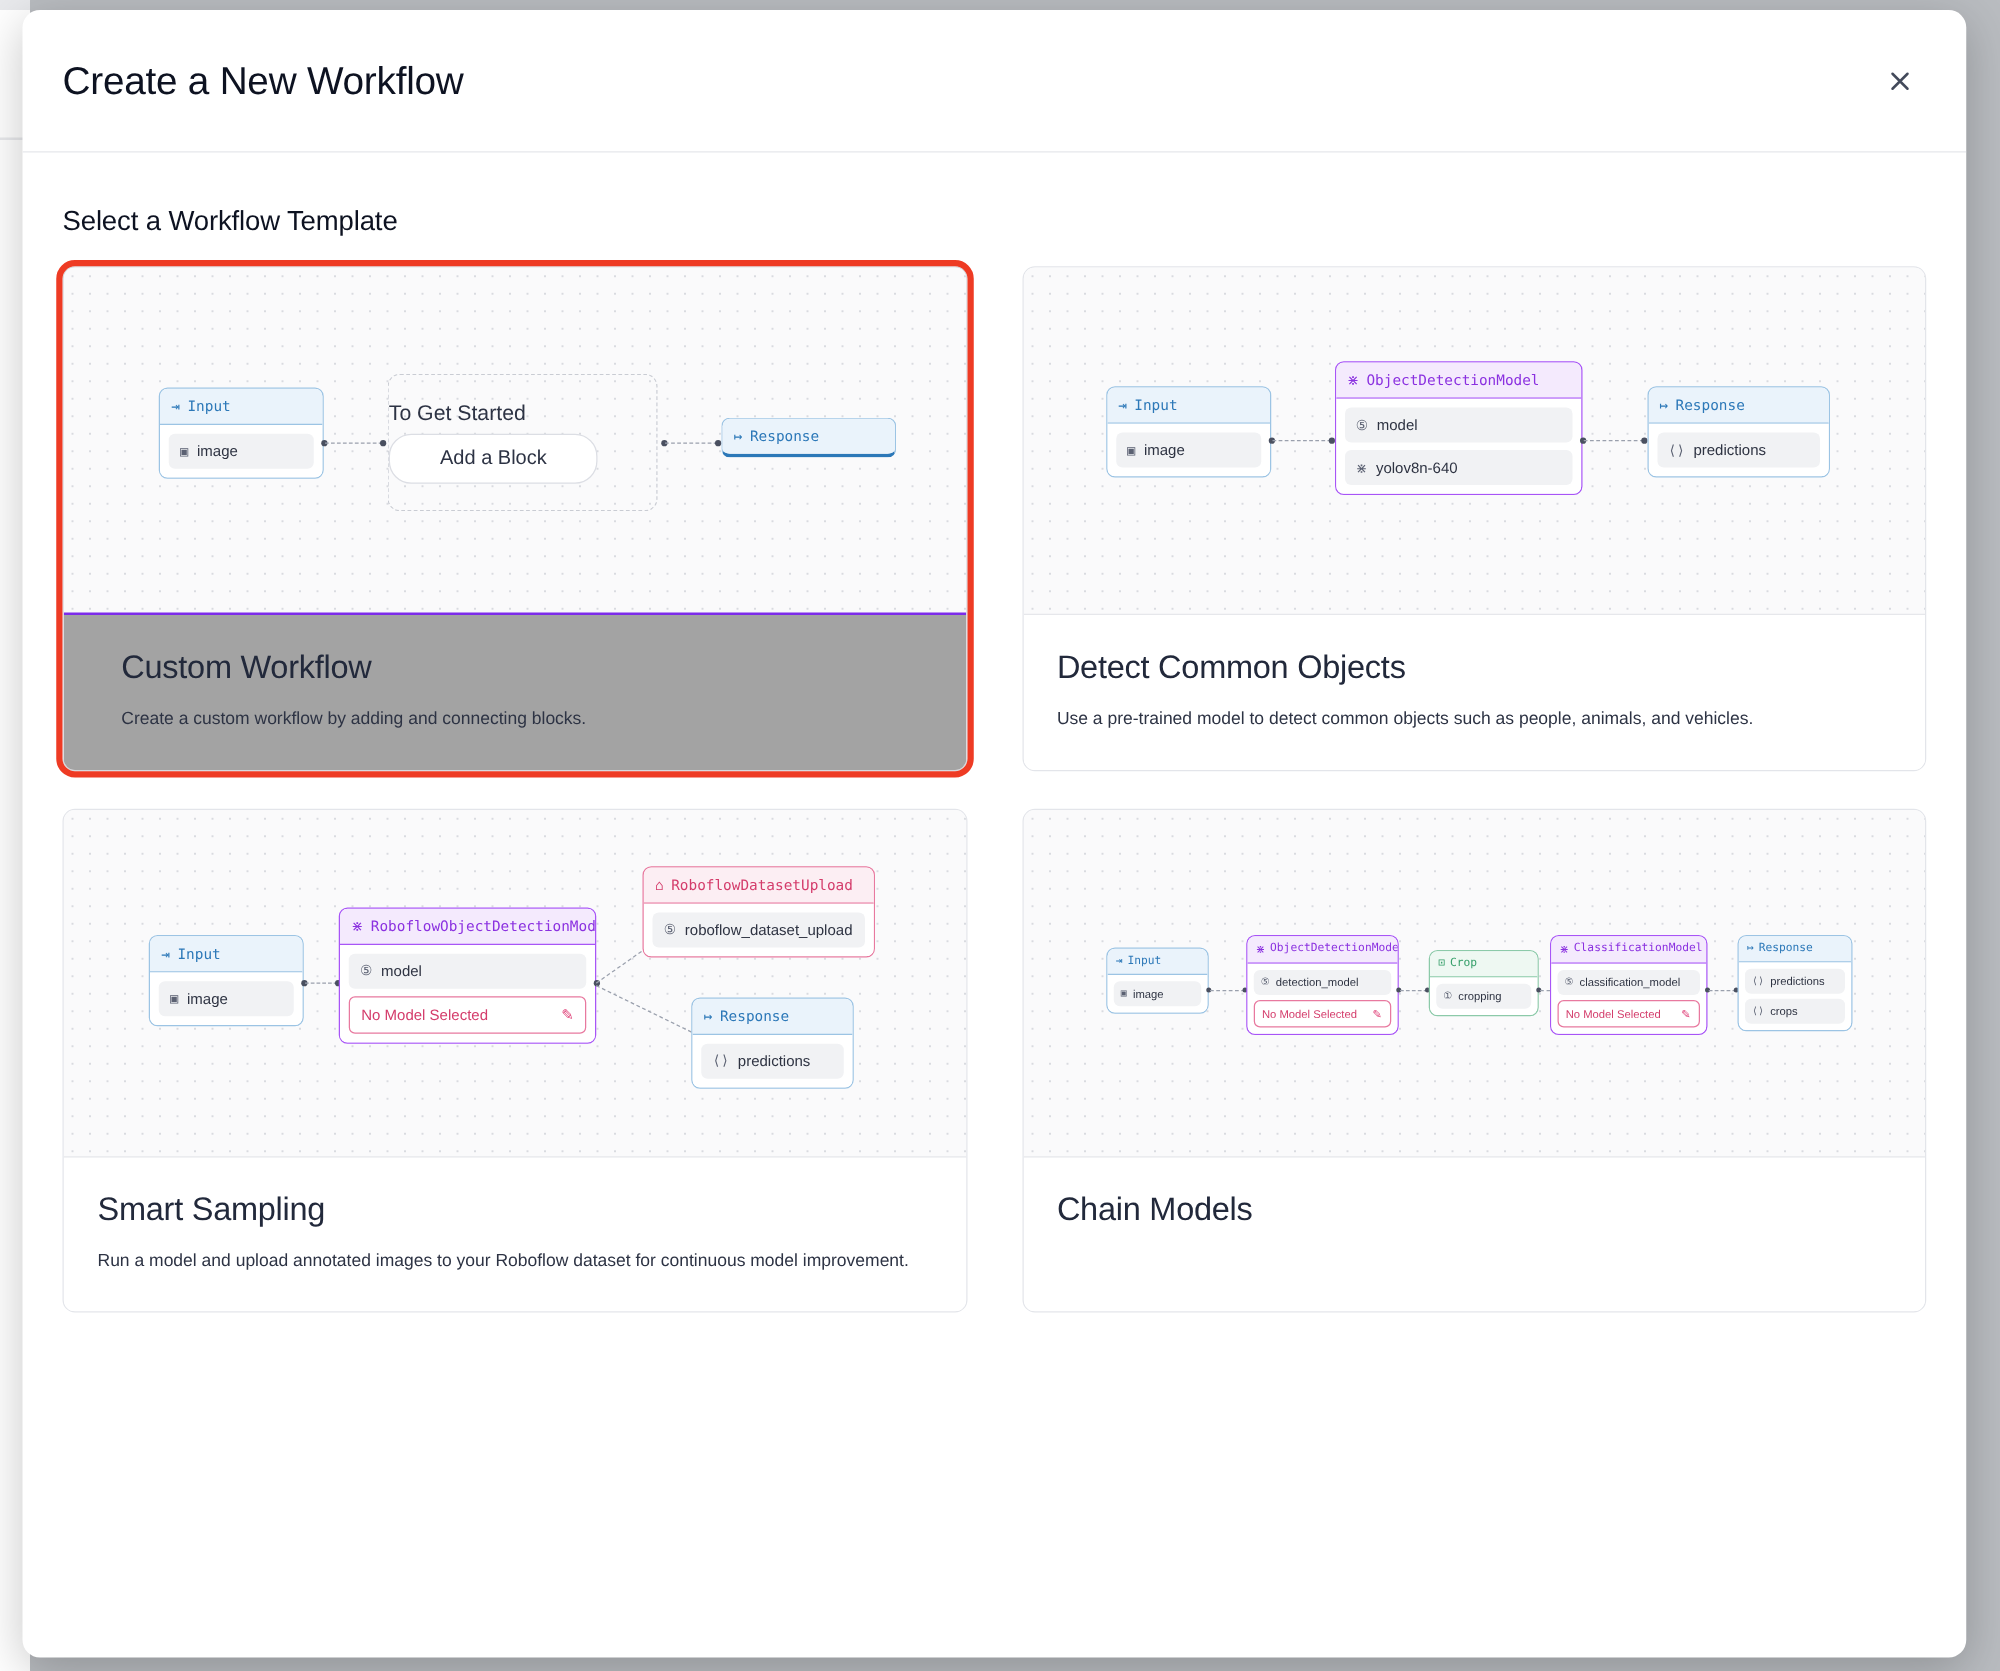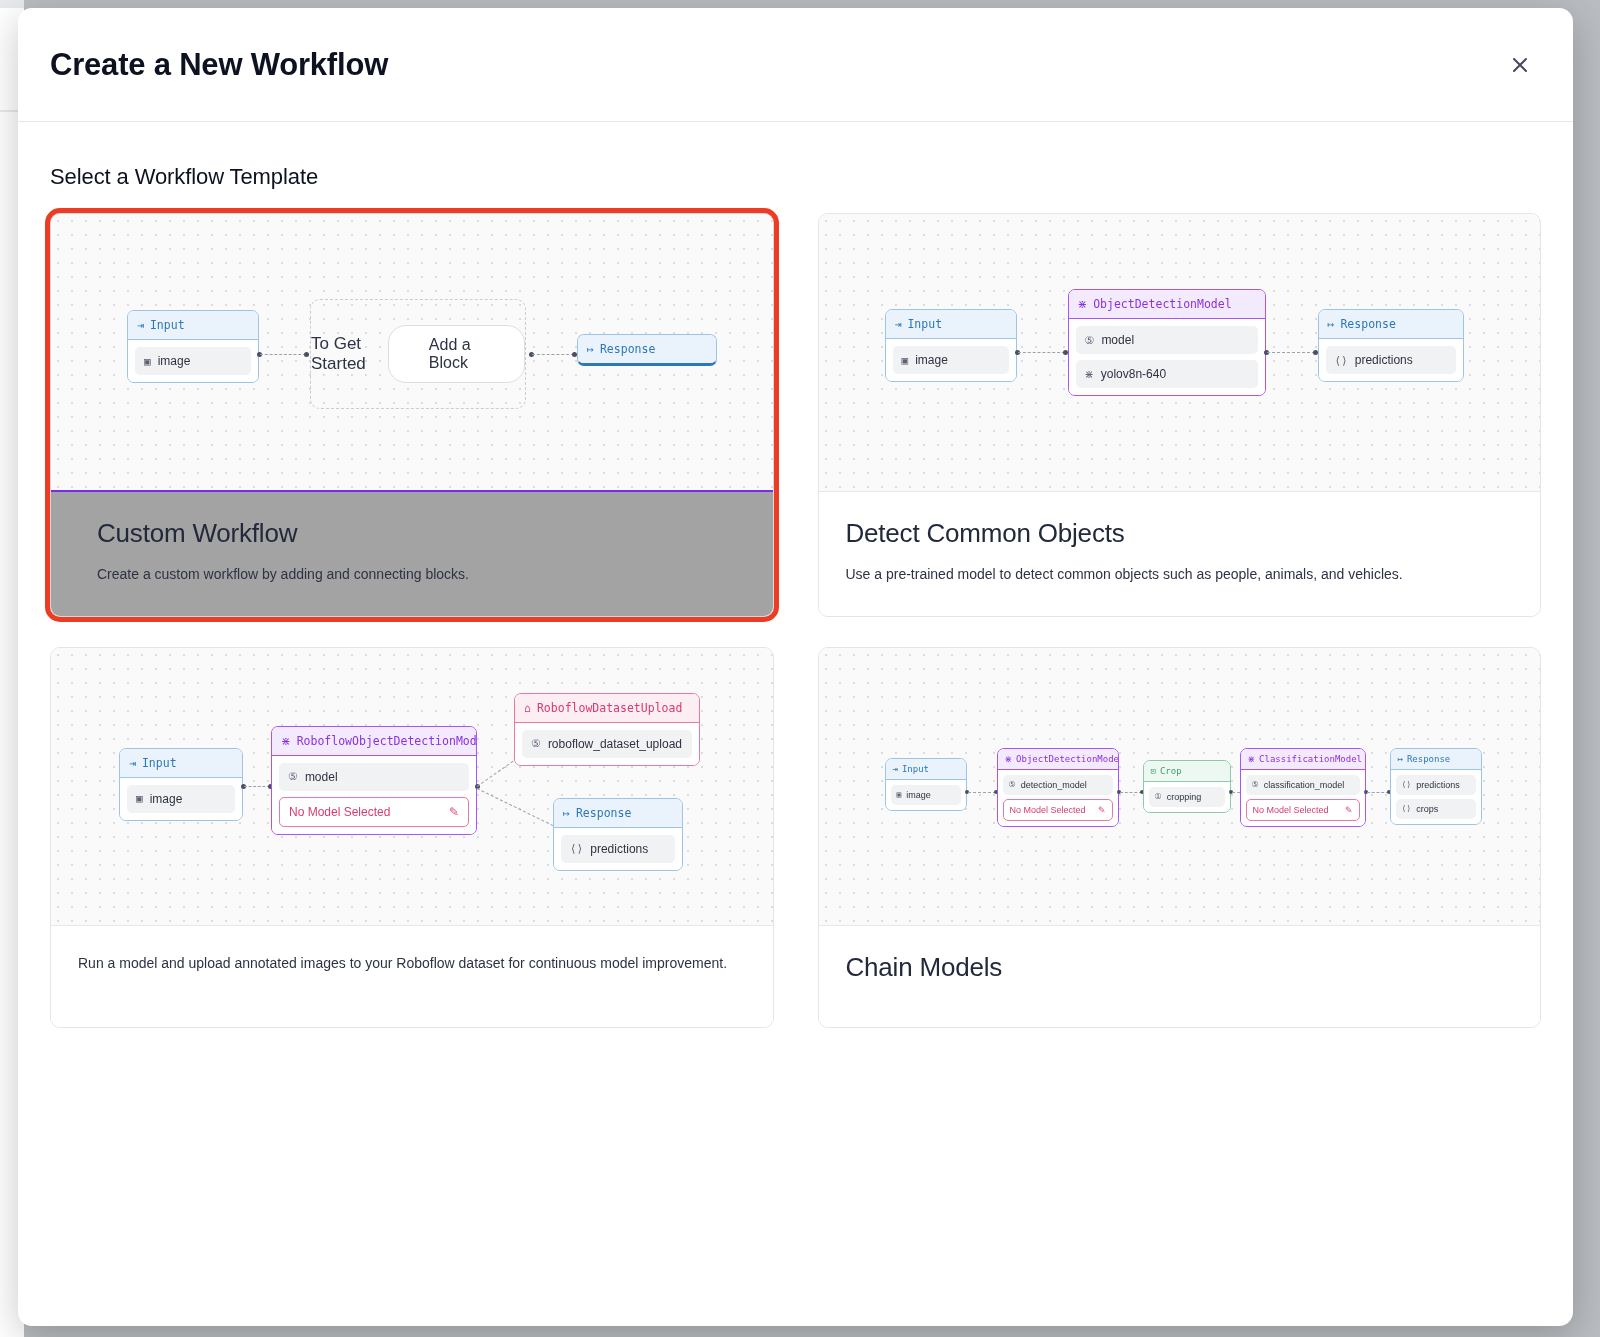--- a/index.html
+++ b/index.html
@@ -31,21 +31,21 @@
     display: flex; flex-direction: column;
   }
   .modal-header {
     height: 114px;
     border-bottom: 1px solid #e6e7eb;
     display: flex; align-items: center; justify-content: space-between;
     padding: 0 36px 0 32px;
     flex: none;
   }
   .modal-title {
-    font-size: 31px; font-weight: 700; color: #0d1221; letter-spacing: -0.2px;
+    font-size: 31px; font-weight: 400; color: #0d1221; letter-spacing: -0.2px;
   }
   .close-btn {
     width: 34px; height: 34px; display:flex; align-items:center; justify-content:center;
     cursor: pointer; color:#4b5263; border-radius:6px;
   }
   .close-btn svg { display:block; }
 
   .modal-body {
     flex: 1 1 auto;
     padding: 42px 32px 28px 32px;
@@ -165,21 +165,21 @@
     width: 5px; height: 5px; border-radius: 50%;
     background: #4a5060;
   }
 
   
   .placeholder-box {
     position: absolute;
     border: 1.6px dashed #c9ccd3;
     border-radius: 10px;
     background: transparent;
-    display: flex; flex-direction: row; align-items: center; justify-content: center;
+    display: flex; flex-direction: column; align-items: flex-start; justify-content: center;
     gap: 6px;
   }
   .placeholder-title {
     font-size: 17px; color: #2d3344;
   }
   .add-block-btn {
     background: #ffffff;
     border: 1px solid #dcdee4;
     border-radius: 18px;
     font-size: 16px; color: #2d3344;
@@ -399,20 +399,21 @@
             <div class="node-body">
               <div class="field">
                 <span class="gi">⟨⟩</span>
                 <span>predictions</span>
               </div>
             </div>
           </div>
         </div>
 
         <div class="card-info">
+          <div class="card-name">Smart Sampling</div>
           <div class="card-desc">Run a model and upload annotated images to your Roboflow dataset for continuous model improvement.</div>
         </div>
       </div>
 
       <div class="card">
         <div class="card-preview">
 
           <div class="node n-blue" style="left:66px; top:110px; width:82px; font-size:9px;">
             <div class="node-head" style="font-size:9px; padding:5px 7px; gap:4px;">
               <span>⇥</span>

